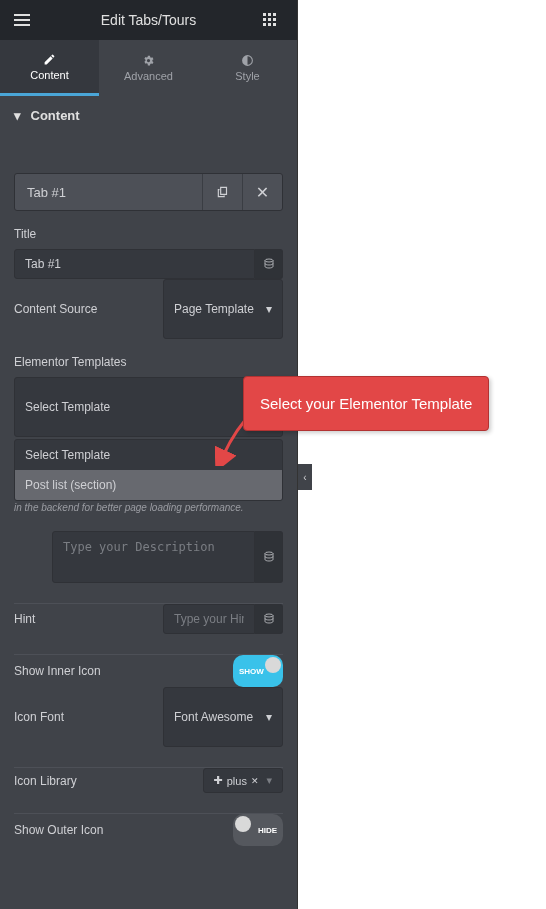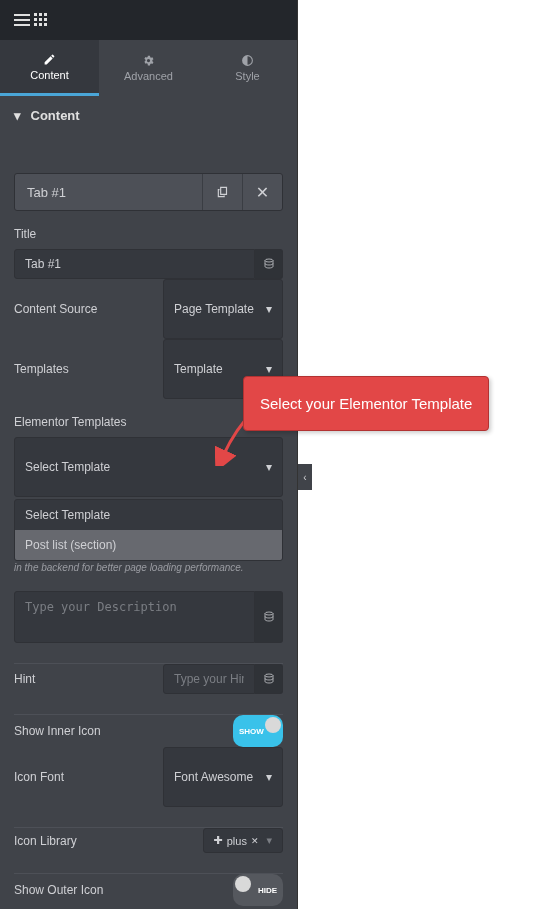--- a/index.html
+++ b/index.html
@@ -24,21 +24,21 @@
 .input-wrap { display: flex; }
 .input { flex: 1; background: #35383e; border: 1px solid #2f3136; color: #cfd0d4; font-size: 12px; padding: 7px 10px; border-radius: 3px 0 0 3px; outline: none; }
 .input::placeholder { color: #7a7d83; }
 .dyn-btn { width: 28px; background: #2f3237; border: 1px solid #2f3136; border-left: none; display: flex; align-items: center; justify-content: center; color: #cfd0d4; border-radius: 0 3px 3px 0; cursor: pointer; }
 .select { background: #35383e; border: 1px solid #2f3136; color: #cfd0d4; font-size: 12px; padding: 22px 10px; border-radius: 3px; width: 120px; cursor: pointer; display: flex; justify-content: space-between; align-items: center; }
 .select-full { width: 100%; }
 .dropdown { background: #35383e; border: 1px solid #2f3136; border-radius: 3px; overflow: hidden; margin-top: 2px; }
 .option { padding: 8px 10px; color: #cfd0d4; font-size: 12px; cursor: pointer; }
 .option:hover, .option.hover { background: #67696f; }
 .note { color: #9a9ca2; font-size: 10px; font-style: italic; margin-top: 0; line-height: 1.4; }
-.textarea-wrap { display: flex; }
+.textarea-wrap { display: flex; margin-left: 38px; }
 .textarea { flex: 1; background: #35383e; border: 1px solid #2f3136; color: #cfd0d4; font-size: 12px; padding: 8px 10px; border-radius: 3px 0 0 3px; resize: none; height: 52px; outline: none; }
 .textarea::placeholder { color: #7a7d83; }
 .input-sm { width: 92px; background: #35383e; border: 1px solid #2f3136; color: #cfd0d4; font-size: 12px; padding: 7px 10px; border-radius: 3px 0 0 3px; outline: none; }
 .input-sm::placeholder { color: #7a7d83; }
 .toggle { width: 50px; height: 32px; border-radius: 10px; position: relative; cursor: pointer; display: flex; align-items: center; }
 .toggle.on { background: #39c2ea; padding-left: 6px; }
 .toggle.off { background: #55585e; flex-direction: row-reverse; padding-right: 6px; }
 .toggle .knob { width: 16px; height: 16px; background: #d9d9d9; border-radius: 50%; position: absolute; top: 2px; }
 .toggle.on .knob { right: 2px; }
 .toggle.off .knob { left: 2px; }
@@ -57,20 +57,21 @@
 
 <div class="panel">
   <div class="header">
     <div class="menu">
       <div class="bars-icon">
           <span></span>
           <span></span>
           <span></span>
         </div>
     </div>
+    <div class="title">Edit Tabs/Tours</div>
     <div class="grid">
       <svg width="14" height="14" viewBox="0 0 14 14">
           <g fill="#e0e0e0">
             <rect width="3" height="3"></rect>
             <rect x="5" width="3" height="3"></rect>
             <rect x="10" width="3" height="3"></rect>
             <rect y="5" width="3" height="3"></rect>
             <rect x="5" y="5" width="3" height="3"></rect>
             <rect x="10" y="5" width="3" height="3"></rect>
             <rect y="10" width="3" height="3"></rect>
@@ -134,27 +135,20 @@
     </div>
 
     <div class="row">
       <span class="row-label">Content Source</span>
       <div class="select">
         <span>Page Template</span>
         <span>▾</span>
       </div>
     </div>
 
-    <div class="row">
-      <span class="row-label">Templates</span>
-      <div class="select">
-        <span>Template</span>
-        <span>▾</span>
-      </div>
-    </div>
 
     <div class="field">
       <label class="field-label">Elementor Templates</label>
       <div class="select select-full">
         <span>Select Template</span>
         <span>▾</span>
       </div>
       <div class="dropdown">
         <div class="option">Select Template</div>
         <div class="option hover">Post list (section)</div>

